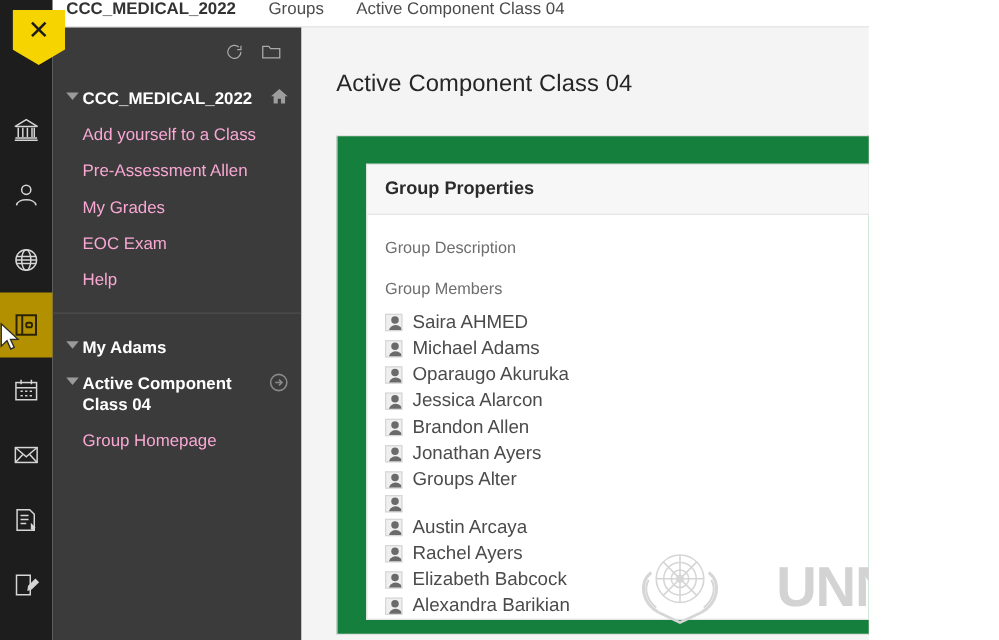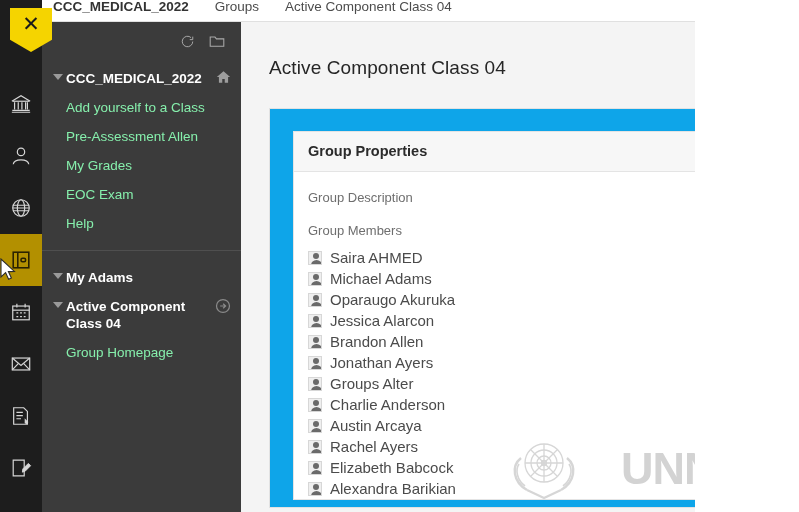--- a/index.html
+++ b/index.html
@@ -85,40 +85,40 @@
     border-top: 6px solid #9a9a9a;
   }
   .menu-head-label {
     font-size: 13.5px; font-weight: 700; color: #ffffff;
     line-height: 17px; flex: 1; padding-right: 18px;
   }
   .head-icon { position: absolute; right: 10px; top: 6px; }
   .head-icon svg { display: block; opacity: .8; }
 
   .menu-item {
-    font-size: 13.5px; color: #86efac;
+    font-size: 13.5px; color: #f9a8d4;
     padding: 5px 10px 5px 24px; line-height: 19px;
   }
   .divider {
     height: 1px; background: #4f4f4f; margin: 12px 0 0 0;
   }
 
   
   .content {
     position: absolute; left: 241px; top: 22px;
     width: 558px; height: 490px;
     background: #f4f4f4; overflow: hidden;
   }
   .page-title {
     font-size: 19px; color: #262626; font-weight: 400;
     padding: 35px 0 0 28px; letter-spacing: .1px;
   }
   .card {
     margin: 29px 0 0 28px;
-    background: #0ea5e9;
+    background: #15803d;
     border: 1px solid #e2e2e2;
     border-right: none;
     min-height: 400px;
     padding: 22px 0 0 0;
   }
   .props-box {
     margin-left: 23px;
     border: 1px solid #e4e4e4;
     border-right: none;
     background: #ffffff;
@@ -366,21 +366,20 @@
               <div class="member-row">
                 <span class="avatar"></span>
                 <span class="member-name">Jonathan Ayers</span>
               </div>
               <div class="member-row">
                 <span class="avatar"></span>
                 <span class="member-name">Groups Alter</span>
               </div>
               <div class="member-row">
                 <span class="avatar"></span>
-                <span class="member-name">Charlie Anderson</span>
               </div>
               <div class="member-row">
                 <span class="avatar"></span>
                 <span class="member-name">Austin Arcaya</span>
               </div>
               <div class="member-row">
                 <span class="avatar"></span>
                 <span class="member-name">Rachel Ayers</span>
               </div>
               <div class="member-row">

